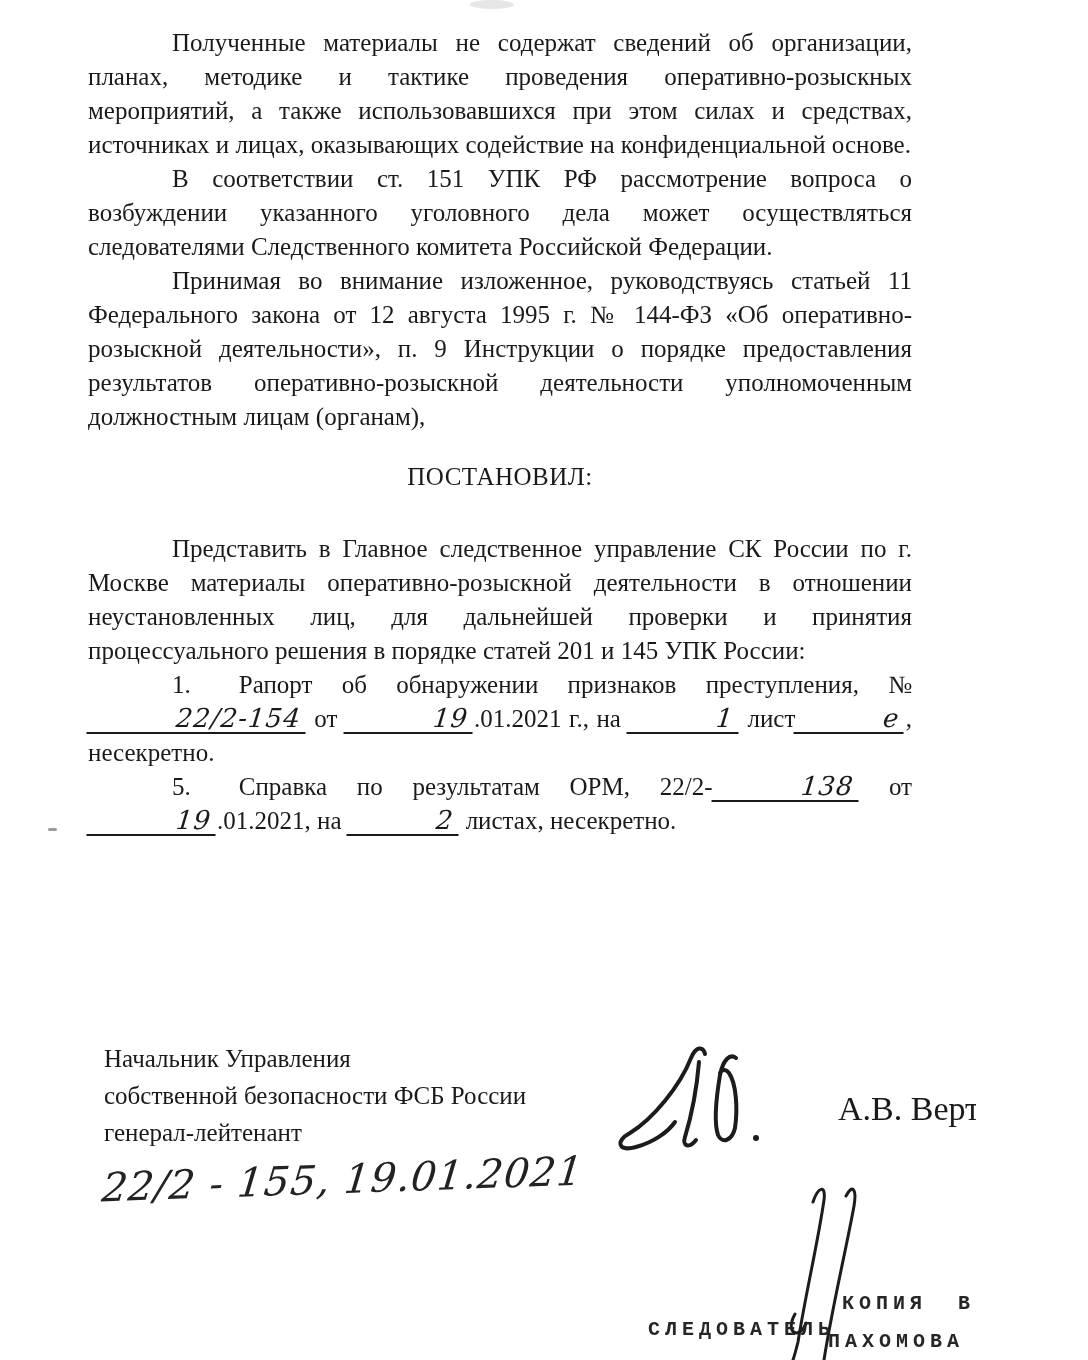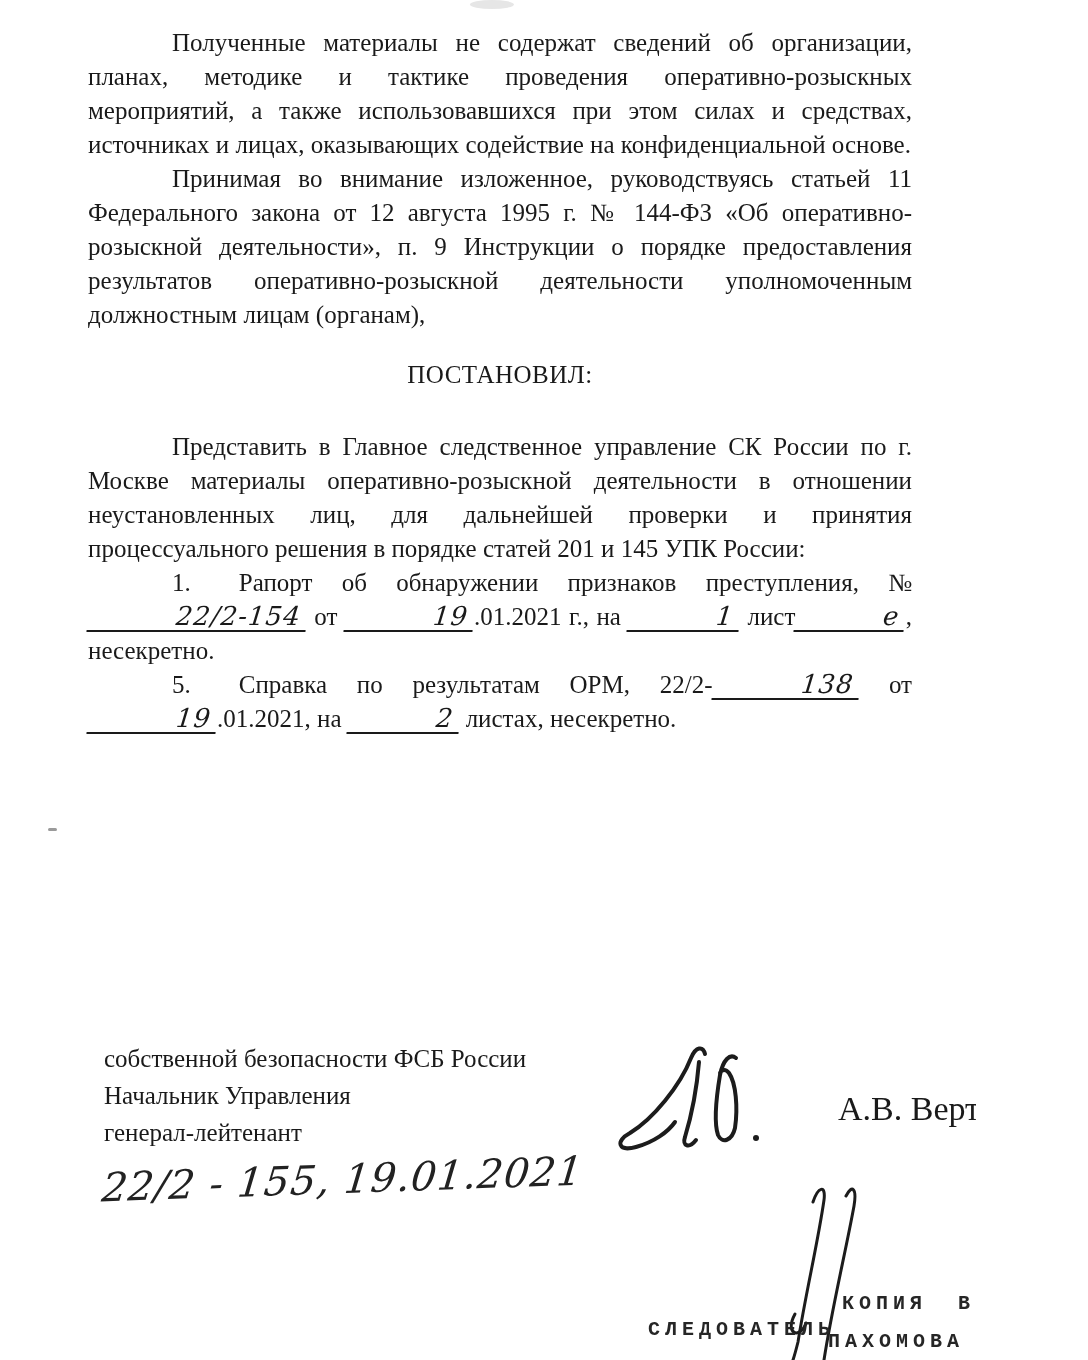--- a/index.html
+++ b/index.html
@@ -35,37 +35,38 @@
   .artifact-smudge { left:470px; top:0; width:44px; height:9px; background:#e6e6e6; }
   .artifact-dash { left:48px; top:828px; width:9px; height:3px; background:#9a9a9a; border-radius:2px; }
 </style>
 </head>
 <body>
 
 <div class="doc">
 
   <div class="text-body">
     <p>Полученные материалы не содержат сведений об организации, планах, методике и тактике проведения оперативно-розыскных мероприятий, а также использовавшихся при этом силах и средствах, источниках и лицах, оказывающих содействие на конфиденциальной основе.</p>
+    <p>В соответствии ст. 151 УПК РФ рассмотрение вопроса о возбуждении указанного уголовного дела может осуществляться следователями Следственного комитета Российской Федерации.</p>
     <p>Принимая во внимание изложенное, руководствуясь статьей 11 Федерального закона от 12 августа 1995 г. № 144-ФЗ «Об оперативно-розыскной деятельности», п. 9 Инструкции о порядке предоставления результатов оперативно-розыскной деятельности уполномоченным должностным лицам (органам),</p>
 
     <p class="heading">ПОСТАНОВИЛ:</p>
 
     <p>Представить в Главное следственное управление СК России по г. Москве материалы оперативно-розыскной деятельности в отношении неустановленных лиц, для дальнейшей проверки и принятия процессуального решения в порядке статей 201 и 145 УПК России:</p>
 
     <p><span>1.</span><span class="tab"></span><span>Рапорт об обнаружении признаков преступления, № </span><span class="hw">22/2-154</span><span> от </span><span class="hw">19</span><span>.01.2021 г., на </span><span class="hw">1</span><span> лист</span><span class="hw">е</span><span>, несекретно.</span></p>
 
 
 
 
     <p><span>5.</span><span class="tab"></span><span>Справка по результатам ОРМ, 22/2-</span><span class="hw">138</span><span> от </span><span class="hw">19</span><span>.01.2021, на </span><span class="hw">2</span><span> листах, несекретно.</span></p>
   </div>
 
   <div class="sig-block">
+    <div>Начальник Управления</div>
     <div>собственной безопасности ФСБ России</div>
-    <div>Начальник Управления</div>
     <div>генерал-лейтенант</div>
   </div>
 
   <svg class="sig-svg1" width="180" height="125" viewBox="0 0 180 125" fill="none">
     <g stroke="#1c1c1c" stroke-width="4" stroke-linecap="round" fill="none">
       <path d="M97,12 C95,4 88,4 83,16 C72,44 45,77 22,91 C7,99 10,110 28,105 C46,100 60,90 67,80"></path>
       <path d="M91,20 C89,44 84,72 77,95 C74,104 81,107 88,98"></path>
       <path d="M128,16 C122,11 115,18 112,33 C108,57 106,81 110,93 C114,102 124,99 127,86 C130,66 128,41 121,31 C118,27 114,27 112,31"></path>
       <circle cx="148" cy="96" r="3" fill="#1c1c1c" stroke="none"></circle>
     </g>

